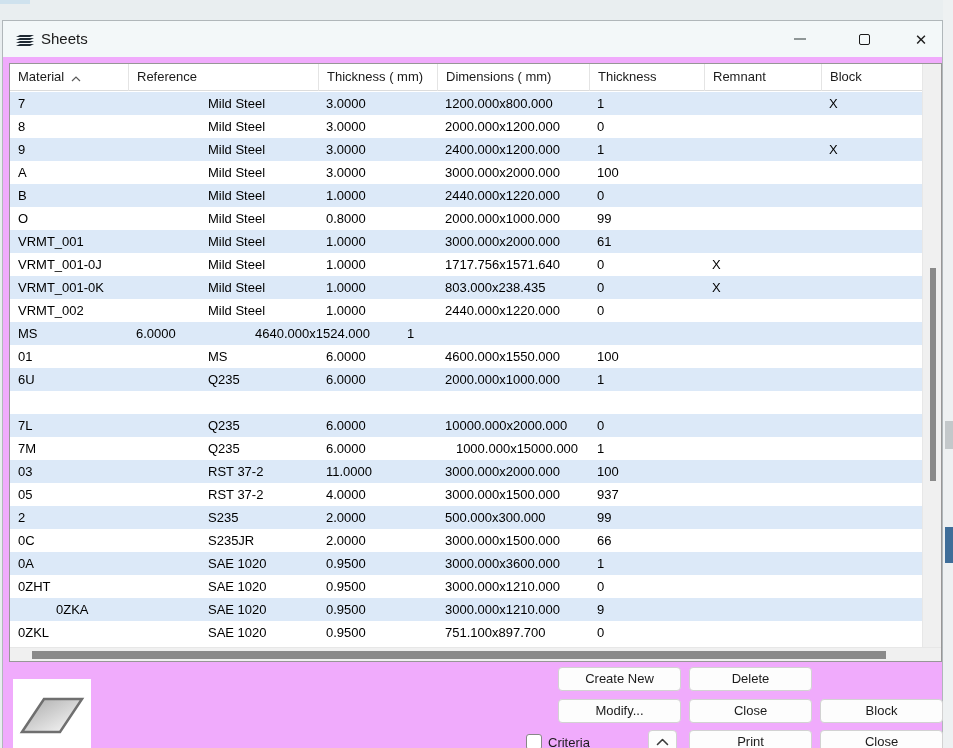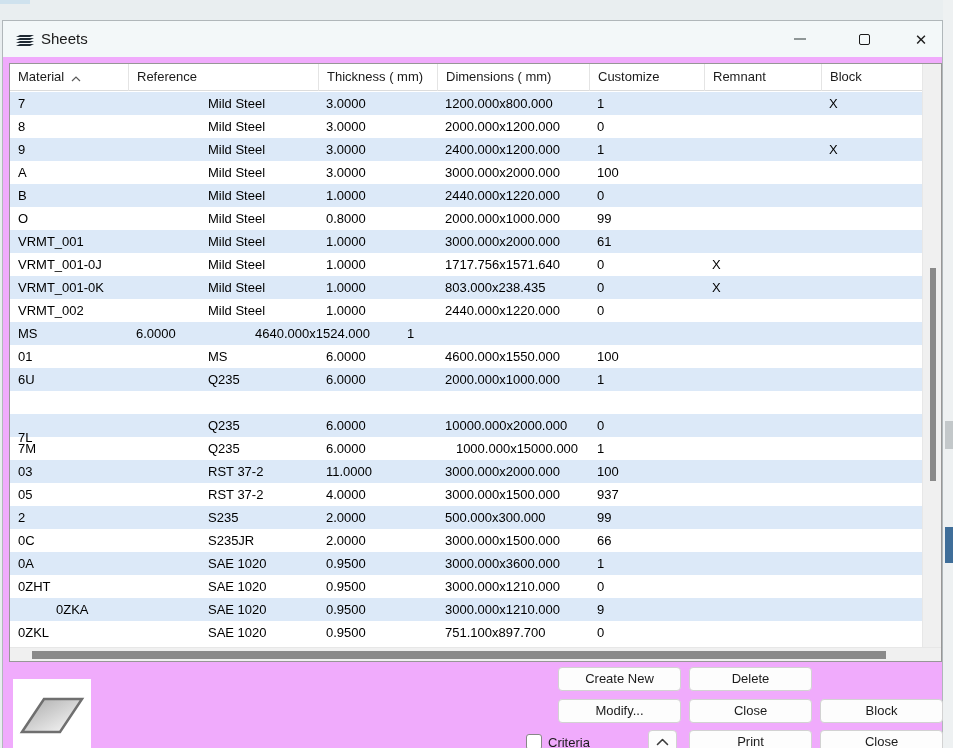--- a/index.html
+++ b/index.html
@@ -92,21 +92,21 @@
   </div>
 
   <div class="sheet-table">
     <div class="thead" id="thead">
         <div class="hcell" style="width: 118px;"><span>Material</span><span class="sort-caret" style="left: 60.8px;"><svg width="10" height="6">
               <path d="M1 5 L5 1 L9 5" stroke="#5a5a5a" stroke-width="1.2" fill="none"></path>
             </svg></span></div>
         <div class="hcell" style="width: 190px;"><span>Reference</span></div>
         <div class="hcell" style="width: 119px;"><span>Thickness ( mm)</span></div>
         <div class="hcell" style="width: 152px;"><span>Dimensions ( mm)</span></div>
-        <div class="hcell" style="width: 115px;"><span>Customize</span></div>
+        <div class="hcell" style="width: 115px;"><span>Thickness</span></div>
         <div class="hcell" style="width: 117px;"><span>Remnant</span></div>
         <div class="hcell" style="width: 101px;"><span>Block</span></div>
       </div>
     <div class="tbody" id="tbody">
         <div class="trow" style="background: rgb(220, 233, 248);">
           <div class="tcell" style="width: 190px;">7</div>
           <div class="tcell" style="width: 118px;">Mild Steel</div>
           <div class="tcell" style="width: 119px;">3.0000</div>
           <div class="tcell" style="width: 152px;">1200.000x800.000</div>
           <div class="tcell" style="width: 115px;">1</div>
@@ -223,21 +223,21 @@
         <div class="trow" style="background: rgb(255, 255, 255); flex-direction: column;">
           <div class="tcell" style="width: 190px;">7K</div>
           <div class="tcell" style="width: 118px;">Q235</div>
           <div class="tcell" style="width: 119px;">6.0000</div>
           <div class="tcell" style="width: 152px;">6000.000x1500.000</div>
           <div class="tcell" style="width: 115px;">1</div>
           <div class="tcell" style="width: 117px;"></div>
           <div class="tcell" style="width: 101px;"></div>
         </div>
         <div class="trow" style="background: rgb(220, 233, 248);">
-          <div class="tcell" style="width: 190px; margin-top: 12px;">7L</div>
+          <div class="tcell" style="width: 190px;">7L</div>
           <div class="tcell" style="width: 118px;">Q235</div>
           <div class="tcell" style="width: 119px;">6.0000</div>
           <div class="tcell" style="width: 152px;">10000.000x2000.000</div>
           <div class="tcell" style="width: 115px;">0</div>
           <div class="tcell" style="width: 117px;"></div>
           <div class="tcell" style="width: 101px;"></div>
         </div>
         <div class="trow" style="background: rgb(255, 255, 255);">
           <div class="tcell" style="width: 190px;">7M</div>
           <div class="tcell" style="width: 118px;">Q235</div>

